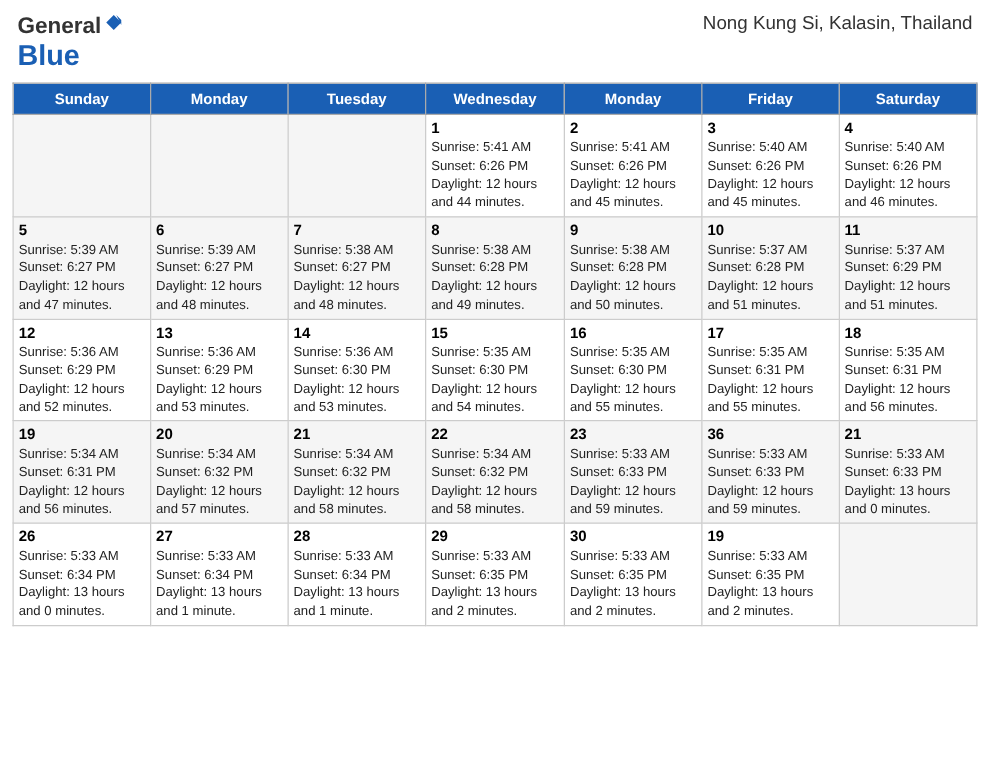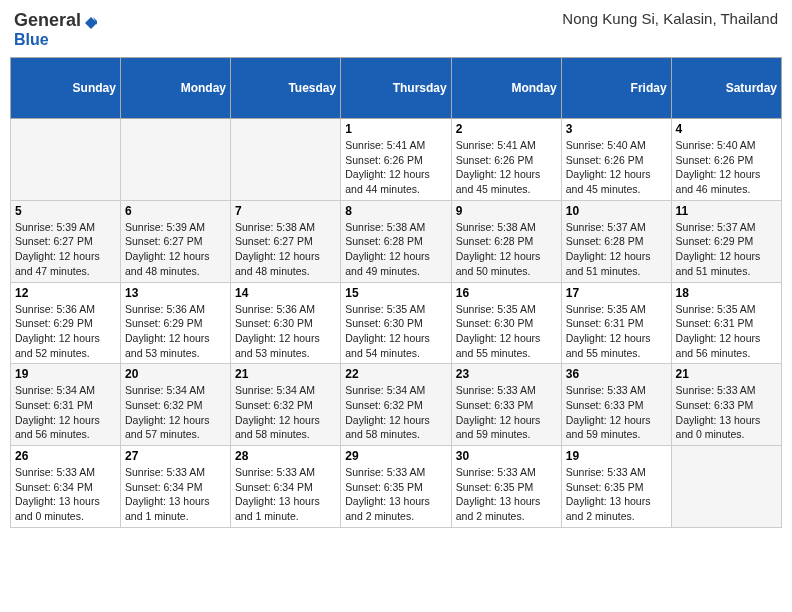--- a/index.html
+++ b/index.html
@@ -17,29 +17,29 @@
       margin-bottom: 8px;
       padding: 0 4px;
     }
     .logo {
       display: flex;
       flex-direction: column;
       align-items: flex-start;
     }
     .logo-text {
       display: flex;
-      align-items: flex-end;
+      align-items: flex-start;
     }
     .logo-general {
       font-size: 18px;
       font-weight: bold;
       color: #333;
     }
     .logo-blue {
-      font-size: 16px;
+      font-size: 23px;
       font-weight: bold;
       color: #1a5fb4;
     }
     .logo-icon {
       width: 16px;
       height: 16px;
       margin-left: 2px;
     }
     .title-block {
       text-align: right;
@@ -55,22 +55,22 @@
       font-weight: normal;
     }
     .calendar {
       width: 100%;
       border-collapse: collapse;
       font-size: 11px;
     }
     .calendar th {
       background-color: #1a5fb4;
       color: #fff;
-      text-align: right;
-      padding: 23px 4px;
+      text-align: center;
+      padding: 5px 4px;
       font-size: 12px;
       border: 1px solid #aaa;
     }
     .calendar td {
       vertical-align: top;
       border: 1px solid #ccc;
       padding: 3px 4px;
       width: 113px;
       min-height: 70px;
       background: #fff;
@@ -111,21 +111,21 @@
     <div class="location">Nong Kung Si, Kalasin, Thailand</div>
   </div>
 </div>
 
 <table class="calendar">
   <thead>
     <tr>
       <th>Sunday</th>
       <th>Monday</th>
       <th>Tuesday</th>
-      <th>Thursday</th>
+      <th>Wednesday</th>
       <th>Monday</th>
       <th>Friday</th>
       <th>Saturday</th>
     </tr>
   </thead>
   <tbody id="calendar-body">
   <tr>
         <td class="empty-cell"></td>
         <td class="empty-cell"></td>
         <td class="empty-cell"></td>

